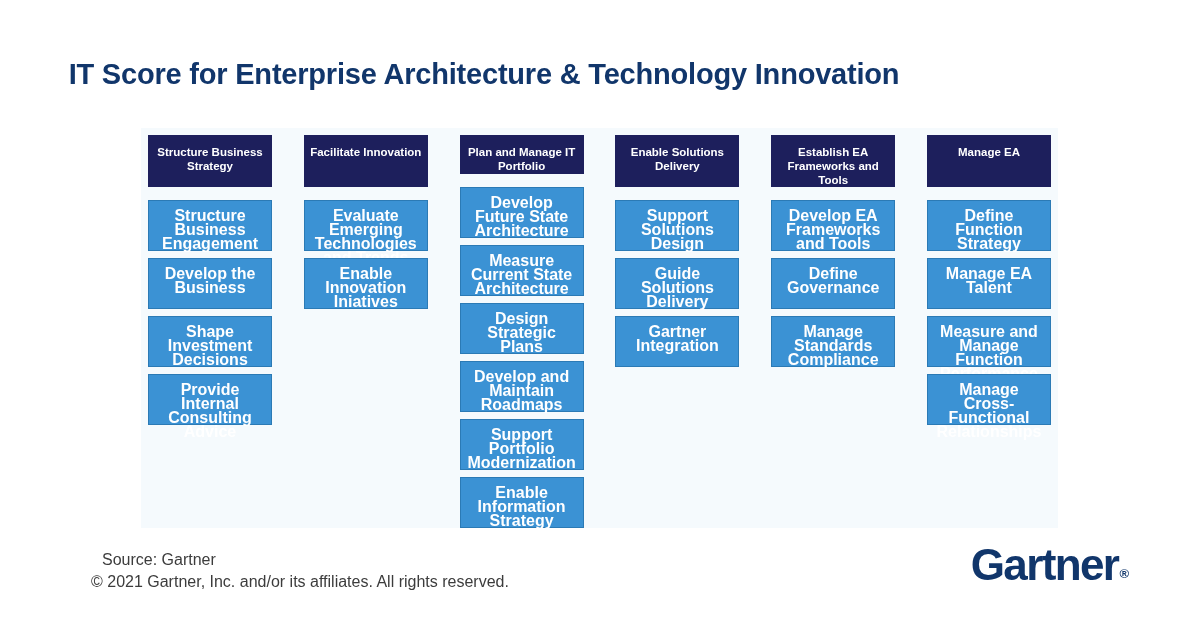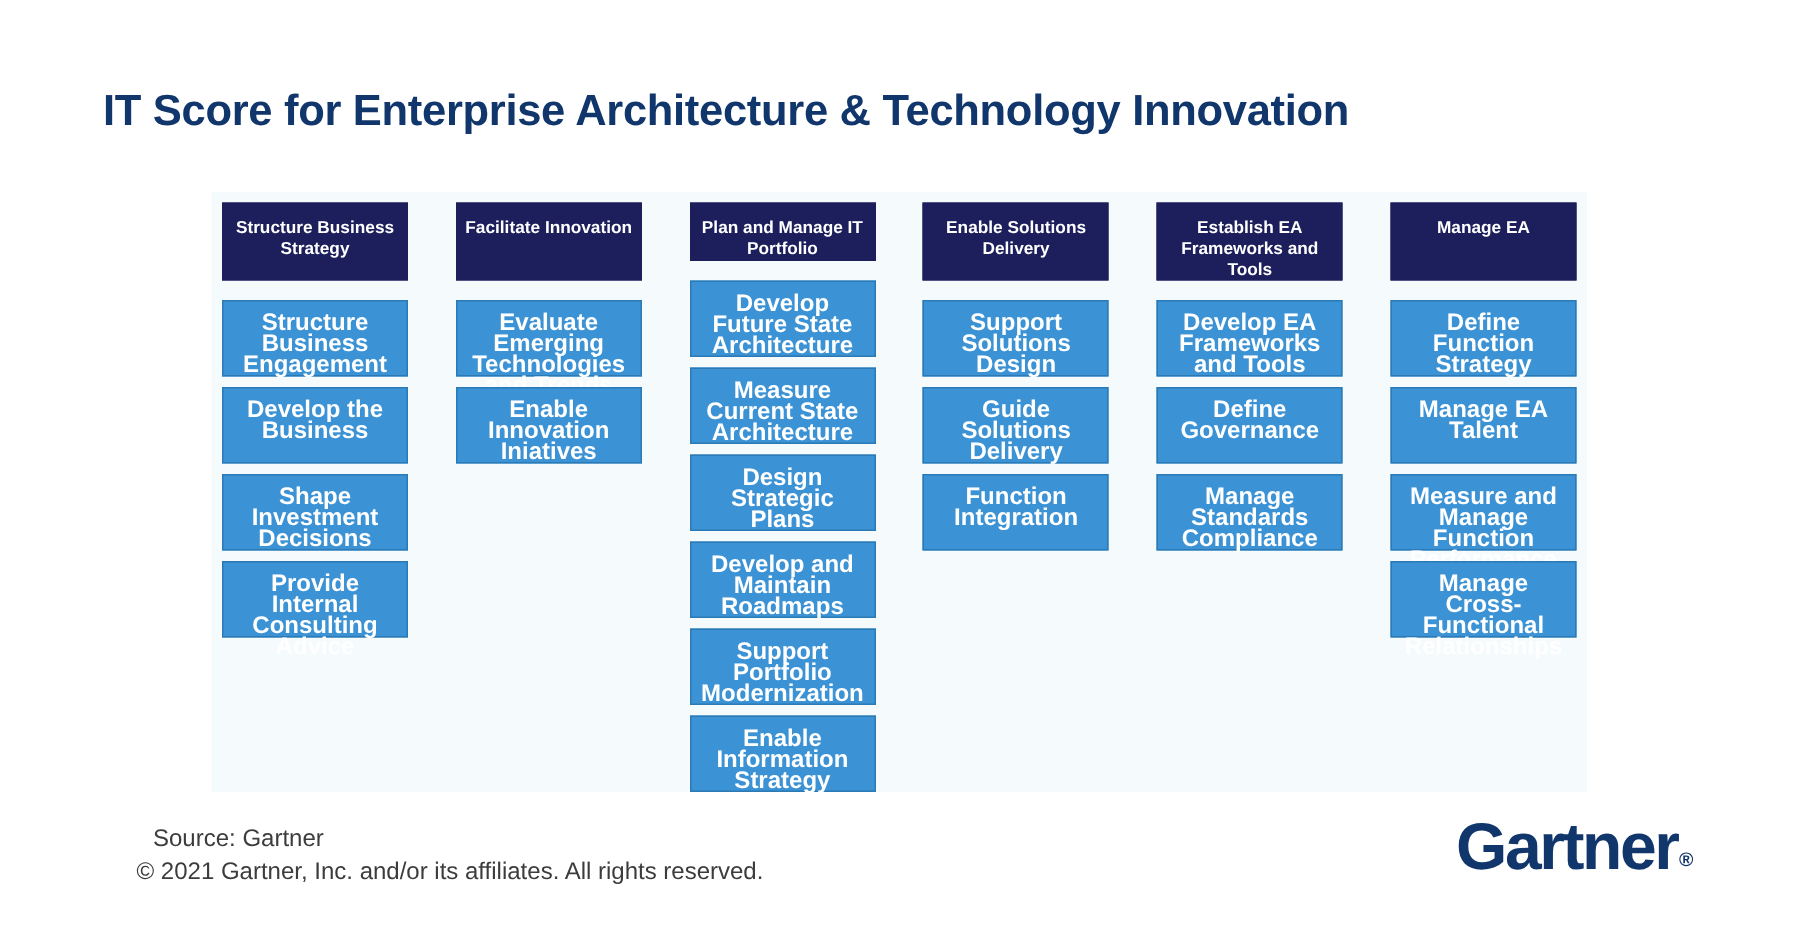--- a/index.html
+++ b/index.html
@@ -144,21 +144,21 @@
       <div class="cell">Measure Current State Architecture</div>
       <div class="cell">Design Strategic Plans</div>
       <div class="cell">Develop and Maintain Roadmaps</div>
       <div class="cell">Support Portfolio Modernization</div>
       <div class="cell">Enable Information Strategy</div>
     </div>
     <div class="matrix-column">
       <div class="col-header">Enable Solutions Delivery</div>
       <div class="cell">Support Solutions Design</div>
       <div class="cell">Guide Solutions Delivery</div>
-      <div class="cell">Function Integration</div>
+      <div class="cell">Gartner Integration</div>
     </div>
     <div class="matrix-column">
       <div class="col-header">Establish EA Frameworks and Tools</div>
       <div class="cell">Develop EA Frameworks and Tools</div>
       <div class="cell">Define Governance</div>
       <div class="cell">Manage Standards Compliance</div>
     </div>
     <div class="matrix-column">
       <div class="col-header">Manage EA</div>
       <div class="cell">Define Function Strategy</div>

